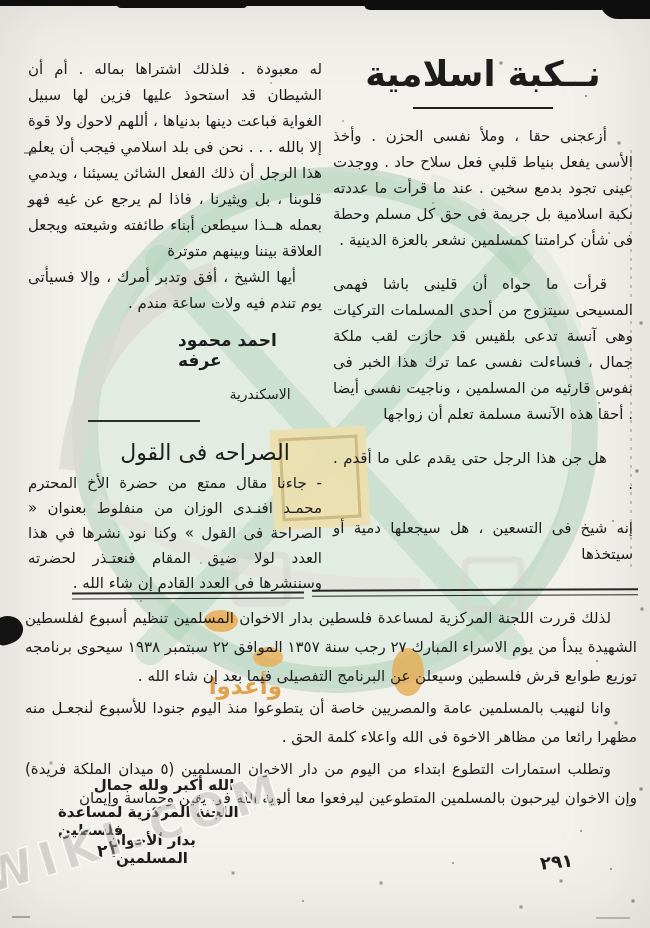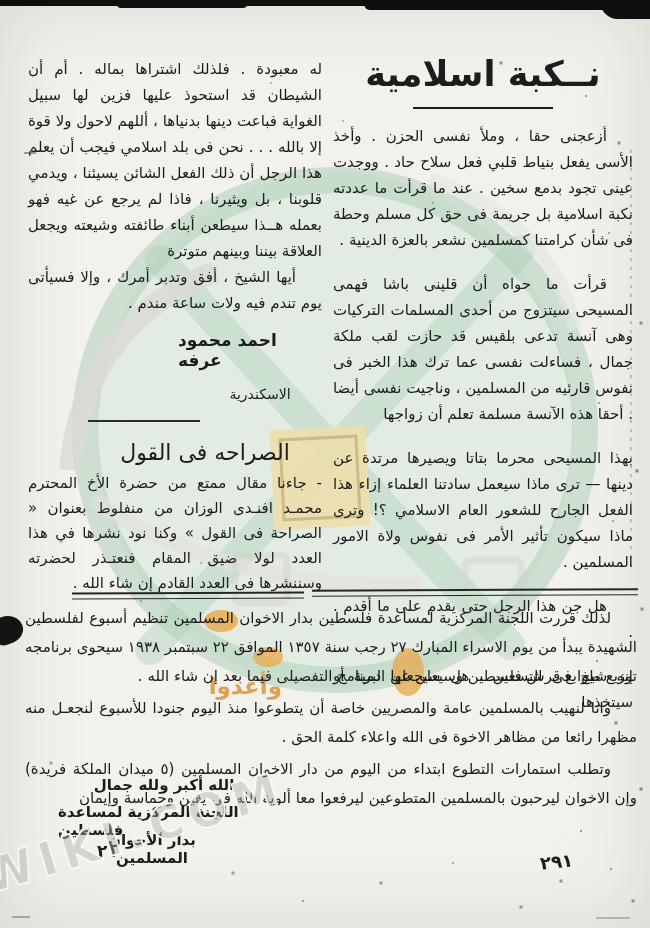--- a/index.html
+++ b/index.html
@@ -102,21 +102,20 @@
     <path d="M430 180 C520 210 560 262 575 330" stroke="#dfe7e0" stroke-width="14" fill="none" opacity="0.6"></path>
     <rect x="235" y="555" width="52" height="48" rx="6" fill="none" stroke="#d4d2cb" stroke-width="7" opacity="0.5"></rect>
     <rect x="465" y="560" width="56" height="50" rx="6" fill="none" stroke="#d4d2cb" stroke-width="7" opacity="0.45"></rect>
   </svg>
 
   <div class="col-right">
     <h1 class="title">نــكبة اسلامية</h1>
     <div class="title-rule"></div>
     <p class="body indent">أزعجنى حقا ، وملأ نفسى الحزن . وأخذ الأسى يفعل بنياط قلبي فعل سلاح حاد . ووجدت عينى تجود بدمع سخين . عند ما قرأت ما عددته نكبة اسلامية بل جريمة فى حق كل مسلم وحطة فى شأن كرامتنا كمسلمين نشعر بالعزة الدينية .</p>
     <p class="body indent">قرأت ما حواه أن قلينى باشا فهمى المسيحى سيتزوج من أحدى المسلمات التركيات وهى آنسة تدعى بلقيس قد حازت لقب ملكة جمال ، فساءلت نفسى عما ترك هذا الخبر فى نفوس قارئيه من المسلمين ، وناجيت نفسى أيضا . أحقا هذه الآنسة مسلمة تعلم أن زواجها</p>
-    <p class="body">بهذا المسيحى محرما بتاتا ويصيرها مرتدة عن دينها — ترى ماذا سيعمل سادتنا العلماء إزاء هذا الفعل الجارح للشعور العام الاسلامي ؟! وترى ماذا سيكون تأثير الأمر فى نفوس ولاة الامور المسلمين .</p>
     <p class="body indent">هل جن هذا الرجل حتى يقدم على ما أقدم . .</p>
     <p class="body">إنه شيخ فى التسعين ، هل سيجعلها دمية أو سيتخذها</p>
   </div>
 
   <div class="col-left">
     <p class="body">له معبودة . فلذلك اشتراها بماله . أم أن الشيطان قد استحوذ عليها فزين لها سبيل الغواية فباعت دينها بدنياها ، أللهم لاحول ولا قوة إلا بالله . . . نحن فى بلد اسلامي فيجب أن يعلم هذا الرجل أن ذلك الفعل الشائن يسيئنا ، ويدمي قلوبنا ، بل ويثيرنا ، فاذا لم يرجع عن غيه فهو بعمله هــذا سيطعن أبناء طائفته وشيعته ويجعل العلاقة بيننا وبينهم متوترة</p>
     <p class="body indent">أيها الشيخ ، أفق وتدبر أمرك ، وإلا فسيأتى يوم تندم فيه ولات ساعة مندم .</p>
     <div class="signature">احمد محمود عرفه</div>
     <div class="city">الاسكندرية</div>
     <div class="small-rule"></div>

